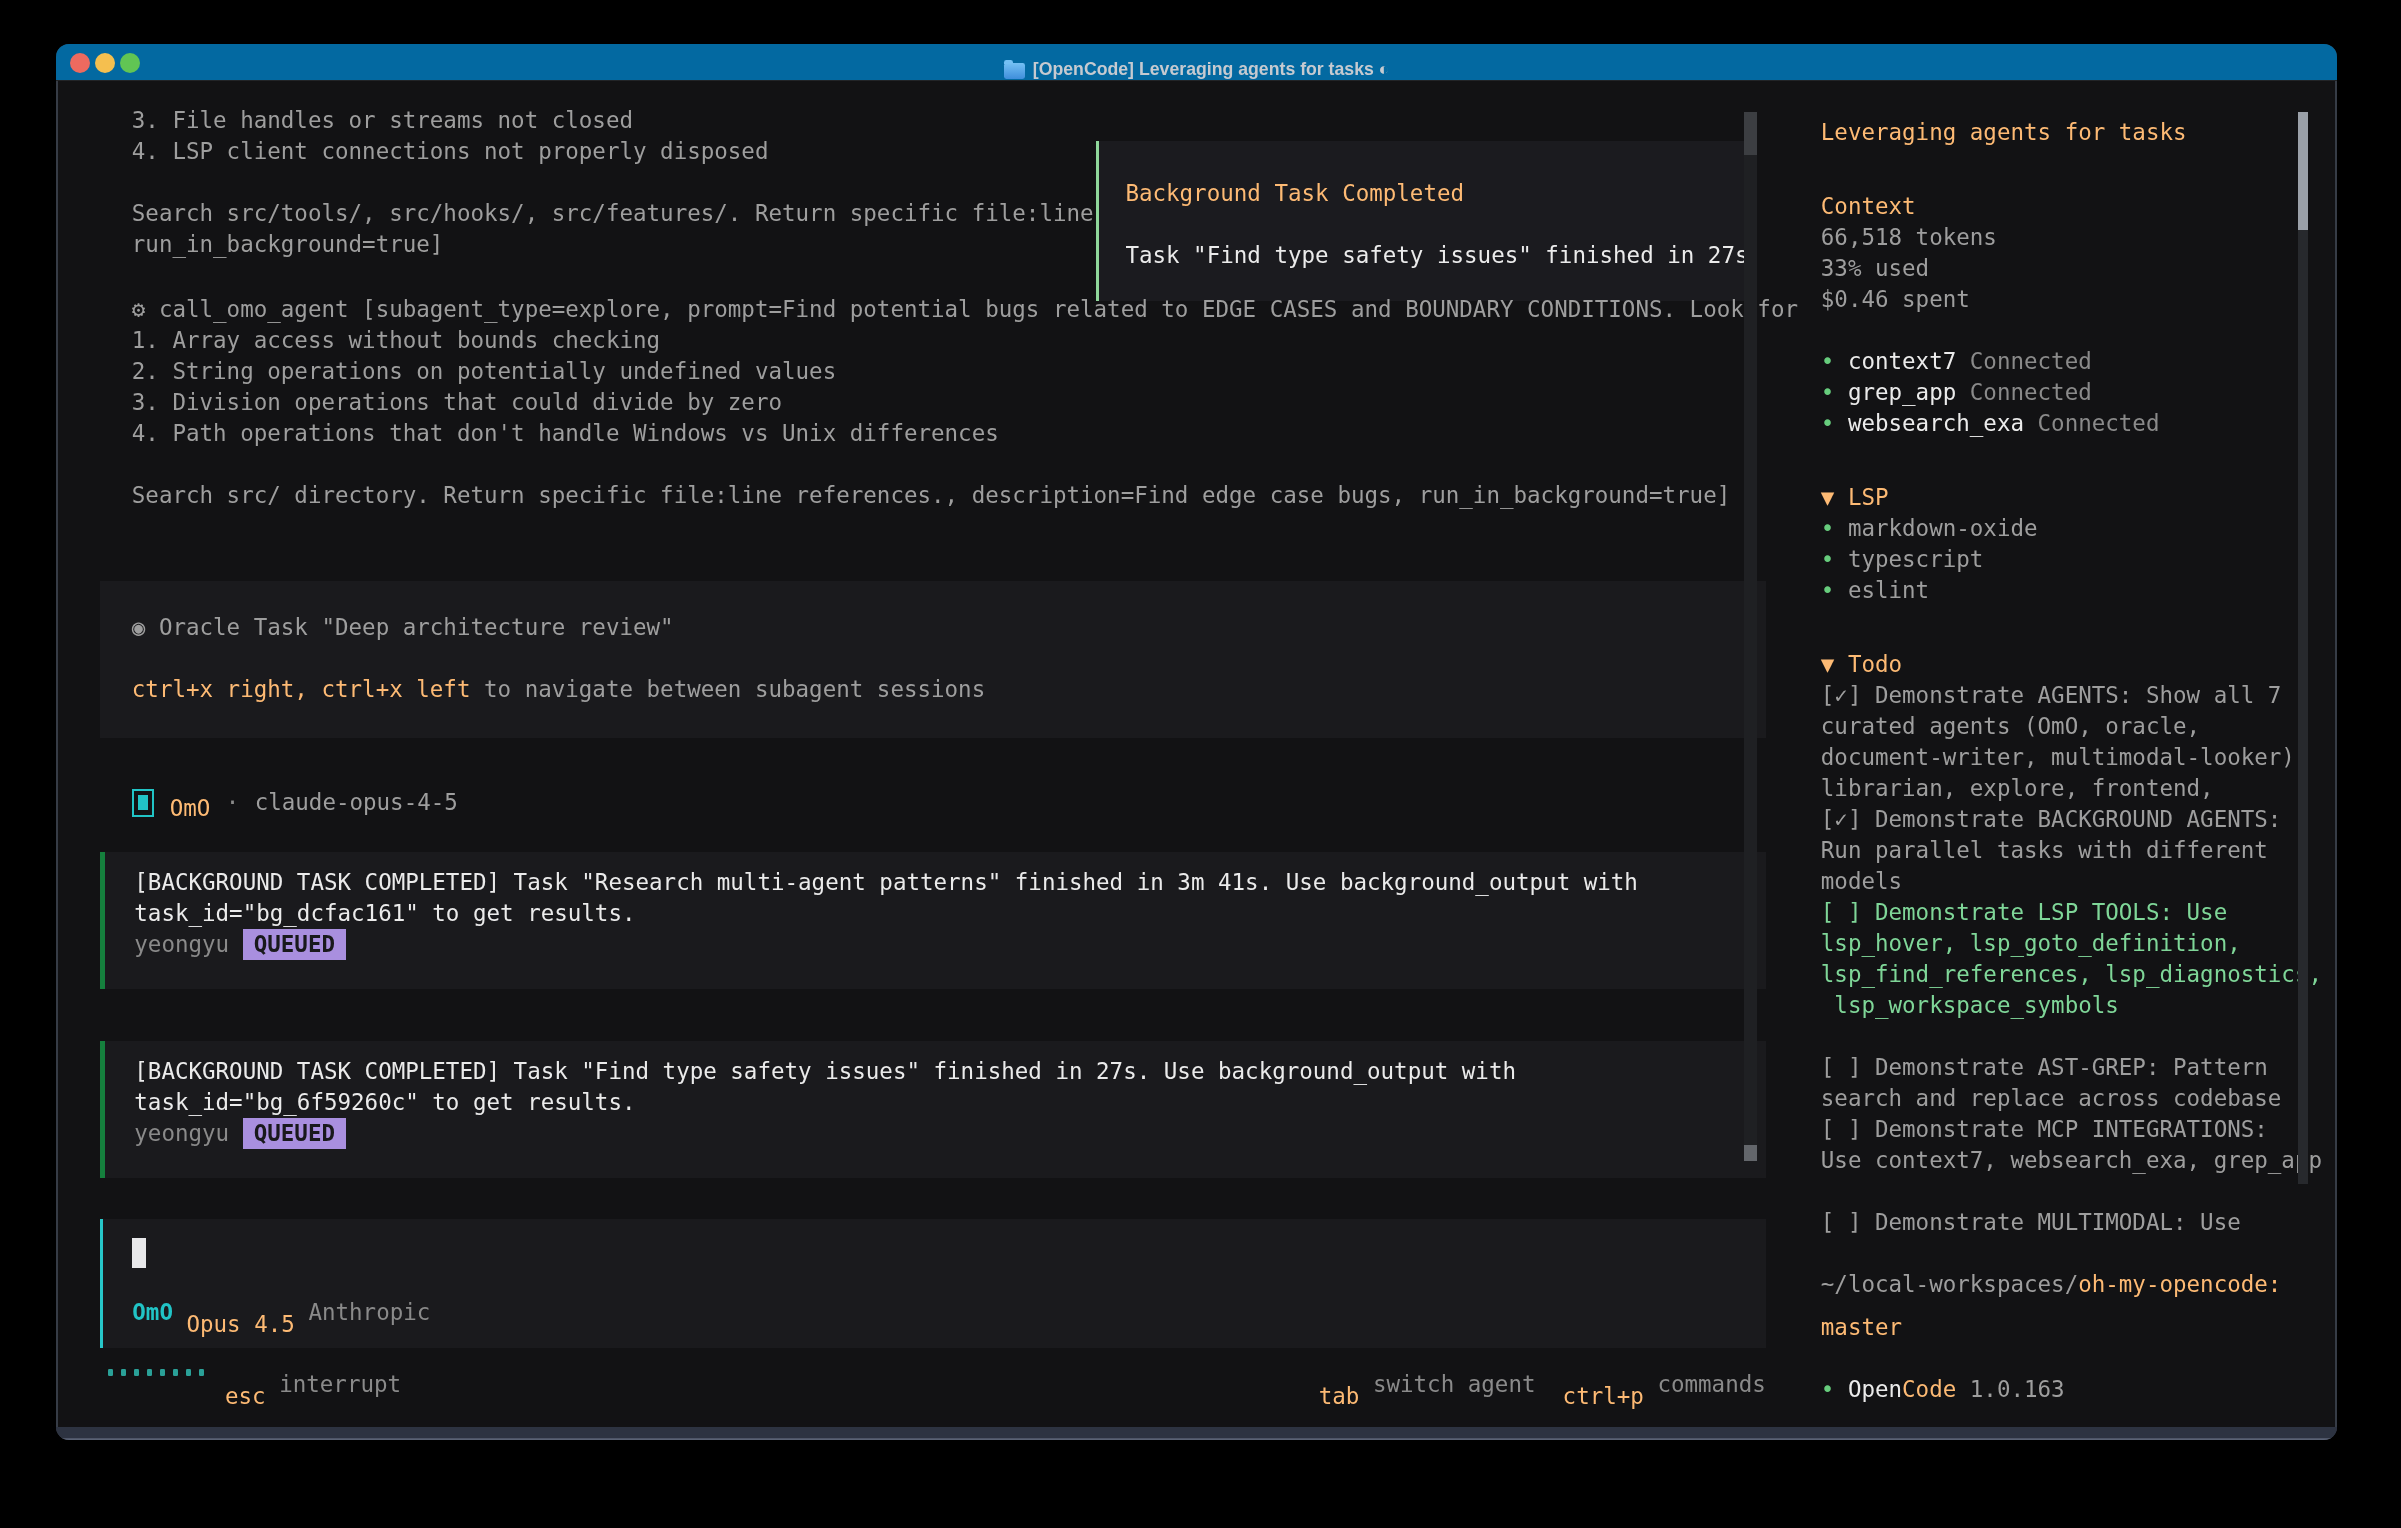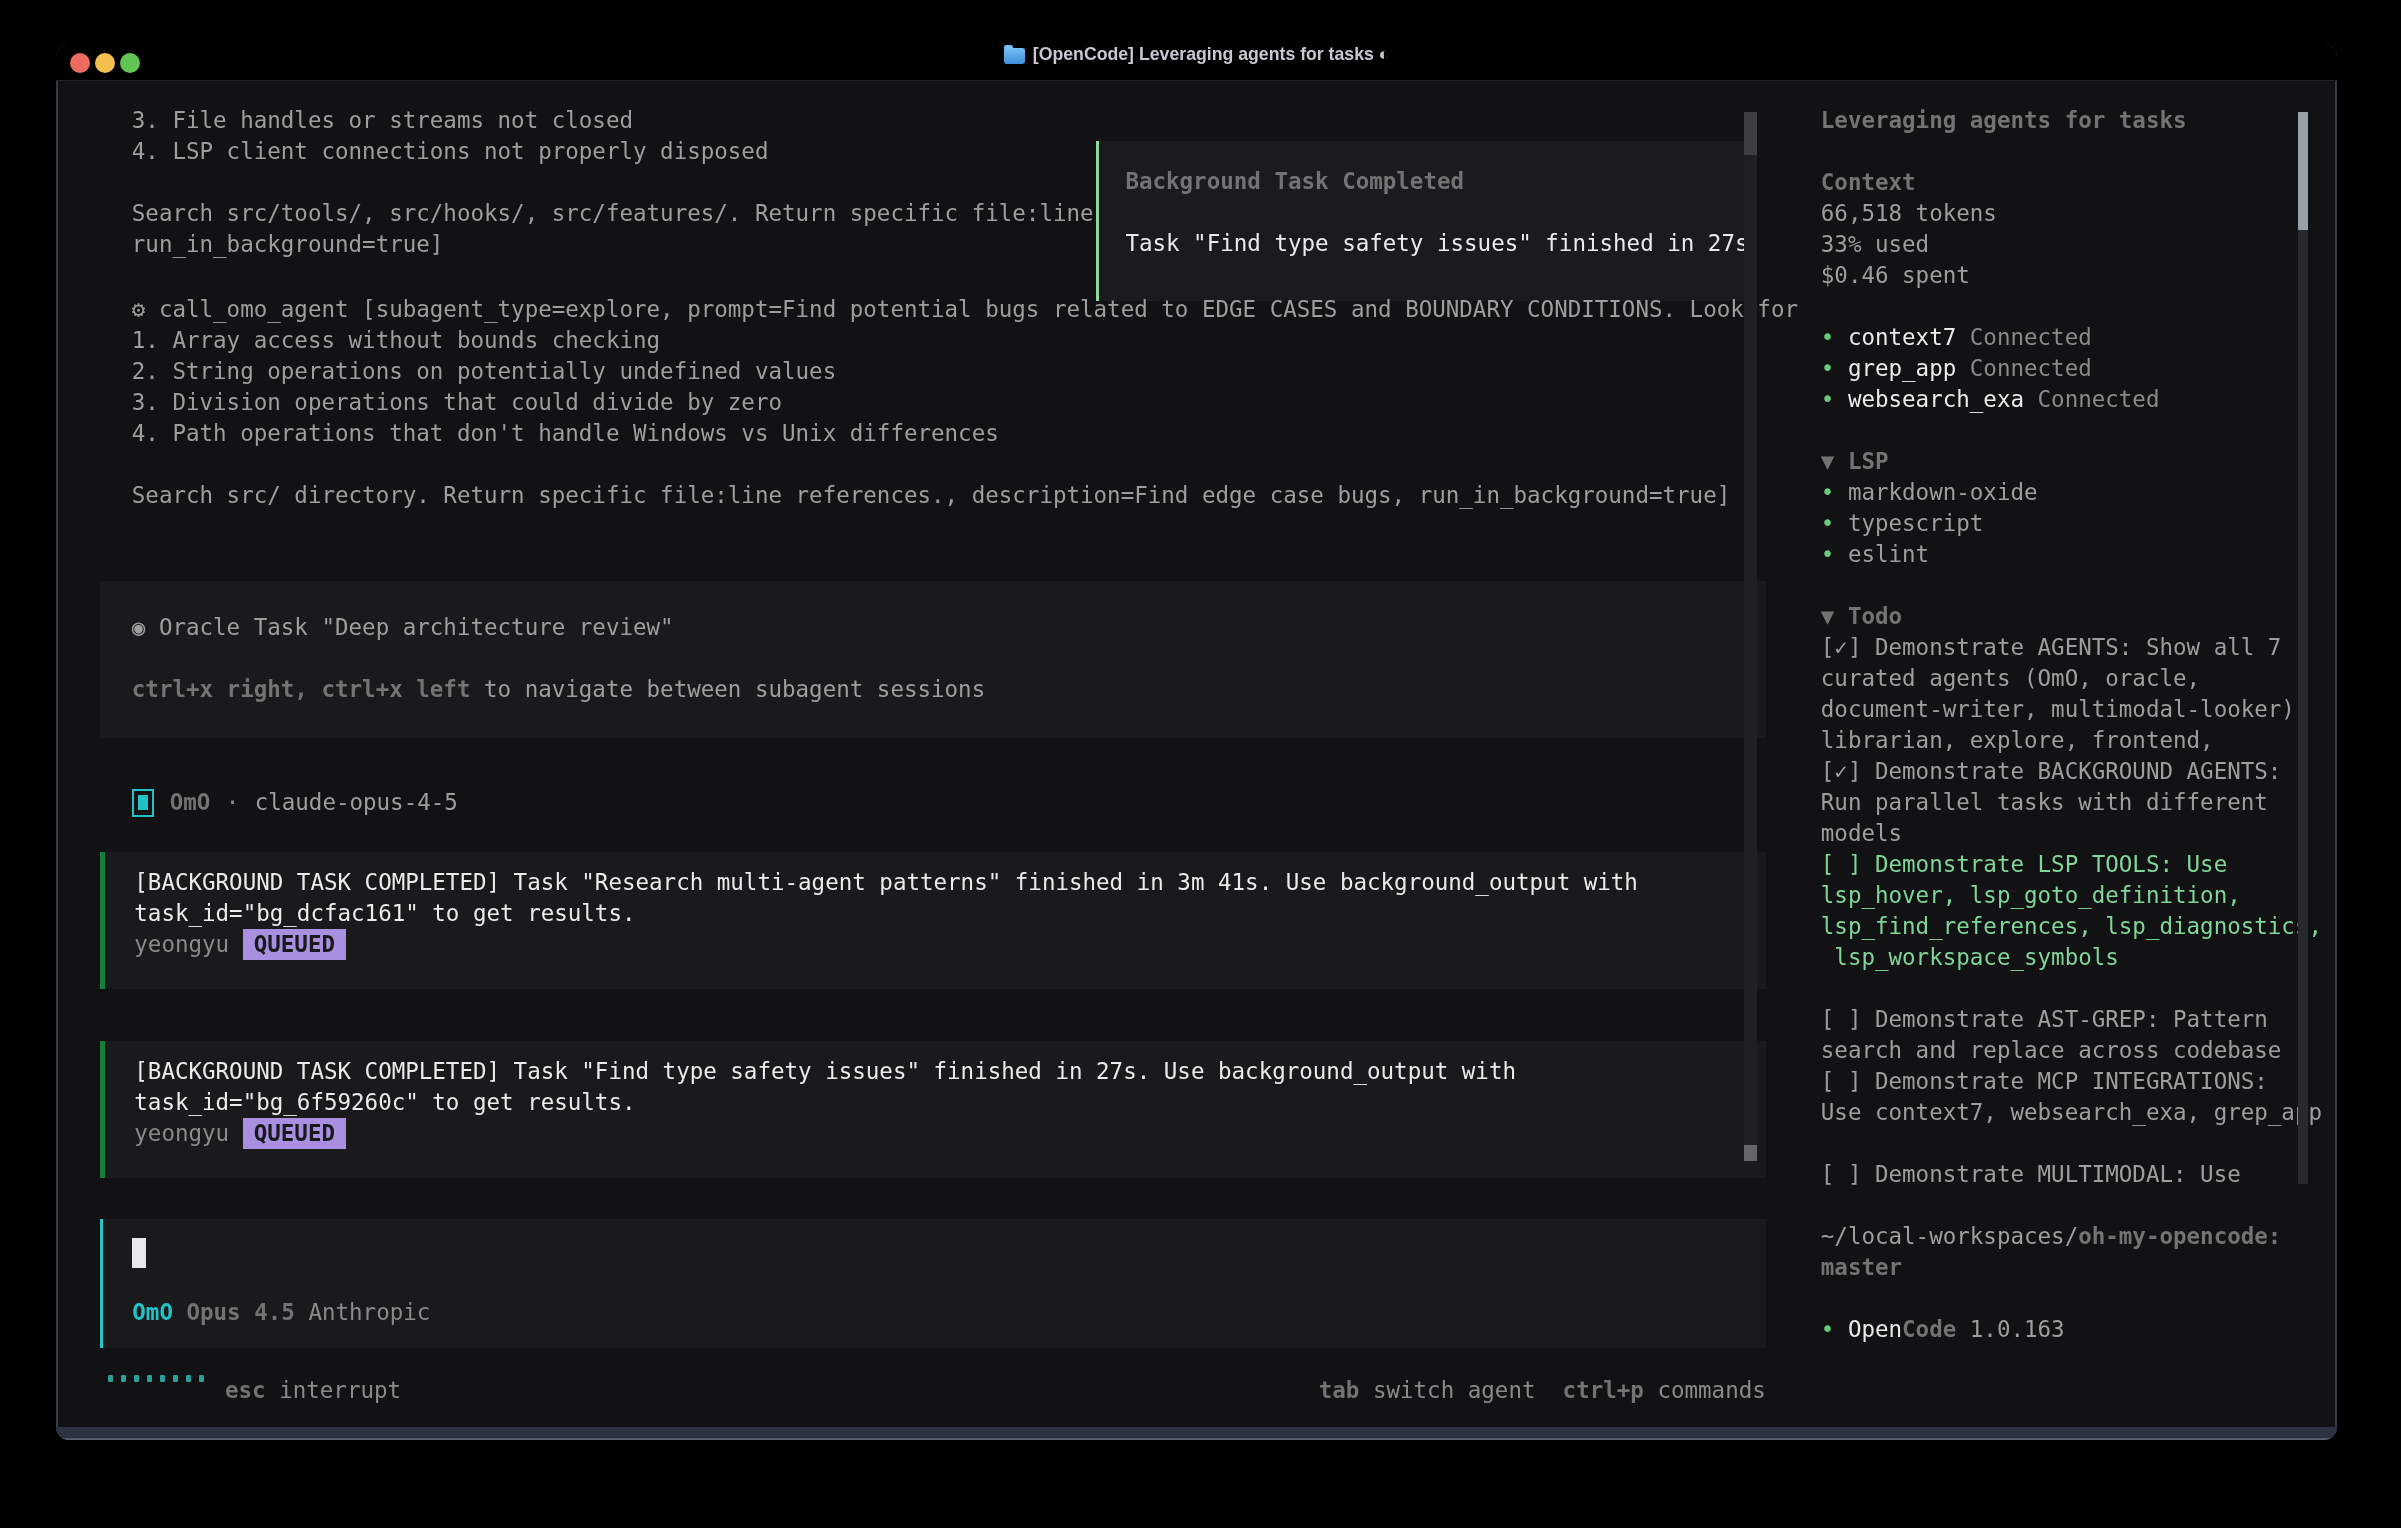--- a/index.html
+++ b/index.html
@@ -4,40 +4,40 @@
 <style>
   * { margin:0; padding:0; box-sizing:border-box; }
   html,body { background:#000; }
   .stage { position:relative; width:2401px; height:1528px; background:#000; overflow:hidden;
            font-family:"DejaVu Sans Mono", monospace; }
 
   .window { position:absolute; left:56px; top:44px; width:2281px; height:1396px;
             background:#363c46; border-radius:13px; overflow:hidden;
             box-shadow:0 23.6px 71px rgba(0,0,0,0.8); }
 
-  .titlebar { position:absolute; left:0; top:0; right:0; height:37px; background:#000000;
-              border-bottom:1.2px solid #222427; display:flex; align-items:flex-start; justify-content:center; }
+  .titlebar { position:absolute; left:0; top:0; right:0; height:37px; background:#0369a1;
+              border-bottom:1.2px solid #222427; display:flex; align-items:flex-end; justify-content:center; }
   .traffic { position:absolute; left:13.6px; top:0; height:37px; display:flex; align-items:center; gap:5.3px; }
   .light { width:20px; height:20px; border-radius:50%; }
   .light.red { background:#ed6a5f; } .light.yellow { background:#f5bf4f; } .light.green { background:#61c554; }
   .titletext { display:flex; align-items:center; gap:8.3px; color:#c6cad0; font-weight:bold;
                font-size:17.7px; font-family:"Liberation Sans", sans-serif; }
   .folder { position:relative; width:21px; height:16px; background:linear-gradient(#74c0f4,#3f8edb);
             border-radius:2.4px; margin-top:3px; }
   .folder::before { content:""; position:absolute; left:0; top:-3.5px; width:9.5px; height:4.7px;
                     background:#74c0f4; border-radius:2.4px 2.4px 0 0; }
 
   .term { position:absolute; left:1.8px; right:1.8px; top:37px; bottom:13px; background:#121214; overflow:hidden; }
   .strip { position:absolute; left:0; right:0; bottom:0; height:13px; background:#2d3341;
            box-shadow:inset 0 -1.8px 0 #5a6274; }
 
   
   .line { white-space:pre; font-size:22.5px; line-height:31px; color:#9e9e9e; }
   .b { font-weight:bold; }
-  .white { color:#ebebeb; } .bwhite { color:#737373; font-weight:bold; }
+  .white { color:#ebebeb; } .bwhite { color:#fdba74; font-weight:normal;margin-top:12px; }
   .dim { color:#8a8a8a; }
   .green { color:#7fd698; }
   .cyan { color:#21c4c6; }
 
   
   .toplines { position:absolute; left:74px; top:24px; }
   .notification { position:absolute; left:1038px; top:60px; width:654px; height:160px;
                   background:#1b1b1f; border-left:3px solid #8fd79b; border-right:3px solid #8fd79b;
                   padding:25px 0 0 26.6px; }
   .notification .gap { height:31px; }

